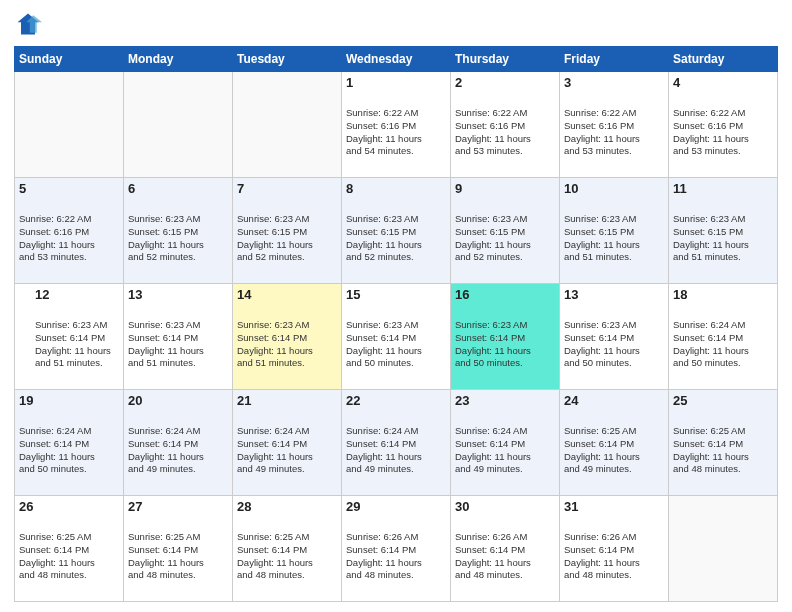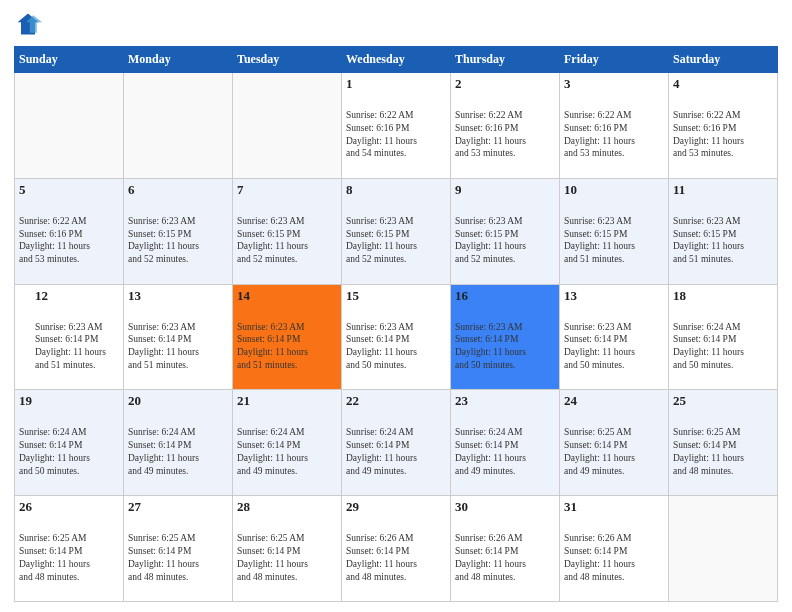--- a/index.html
+++ b/index.html
@@ -50,21 +50,20 @@
     }
     .location {
       font-size: 16px;
       color: #444;
     }
     .calendar {
       flex: 1;
       border-collapse: collapse;
       width: 100%;
       table-layout: fixed;
-      font-family: Liberation Serif, serif;
     }
     .calendar th {
       background: #1a5fb4;
       color: #fff;
       font-size: 12px;
       font-weight: bold;
       padding: 5px 4px;
       text-align: left;
       border: 1px solid #1a5fb4;
     }
@@ -228,35 +227,35 @@
 Daylight: 11 hours
 and 51 minutes.</div>
           </td>
           <td style="background: rgb(255, 255, 255);">
             <span class="day-num">13</span>
             <div class="day-info" style="white-space: pre-line;">Sunrise: 6:23 AM
 Sunset: 6:14 PM
 Daylight: 11 hours
 and 51 minutes.</div>
           </td>
-          <td style="background: #f97316;">
+          <td style="background: #fef9c3;">
             <span class="day-num">14</span>
             <div class="day-info" style="white-space: pre-line;">Sunrise: 6:23 AM
 Sunset: 6:14 PM
 Daylight: 11 hours
 and 51 minutes.</div>
           </td>
           <td style="background: rgb(255, 255, 255);">
             <span class="day-num">15</span>
             <div class="day-info" style="white-space: pre-line;">Sunrise: 6:23 AM
 Sunset: 6:14 PM
 Daylight: 11 hours
 and 50 minutes.</div>
           </td>
-          <td style="background: #3b82f6;">
+          <td style="background: #5eead4;">
             <span class="day-num">16</span>
             <div class="day-info" style="white-space: pre-line;">Sunrise: 6:23 AM
 Sunset: 6:14 PM
 Daylight: 11 hours
 and 50 minutes.</div>
           </td>
           <td style="background: rgb(255, 255, 255);">
             <span class="day-num">13</span>
             <div class="day-info" style="white-space: pre-line;">Sunrise: 6:23 AM
 Sunset: 6:14 PM

